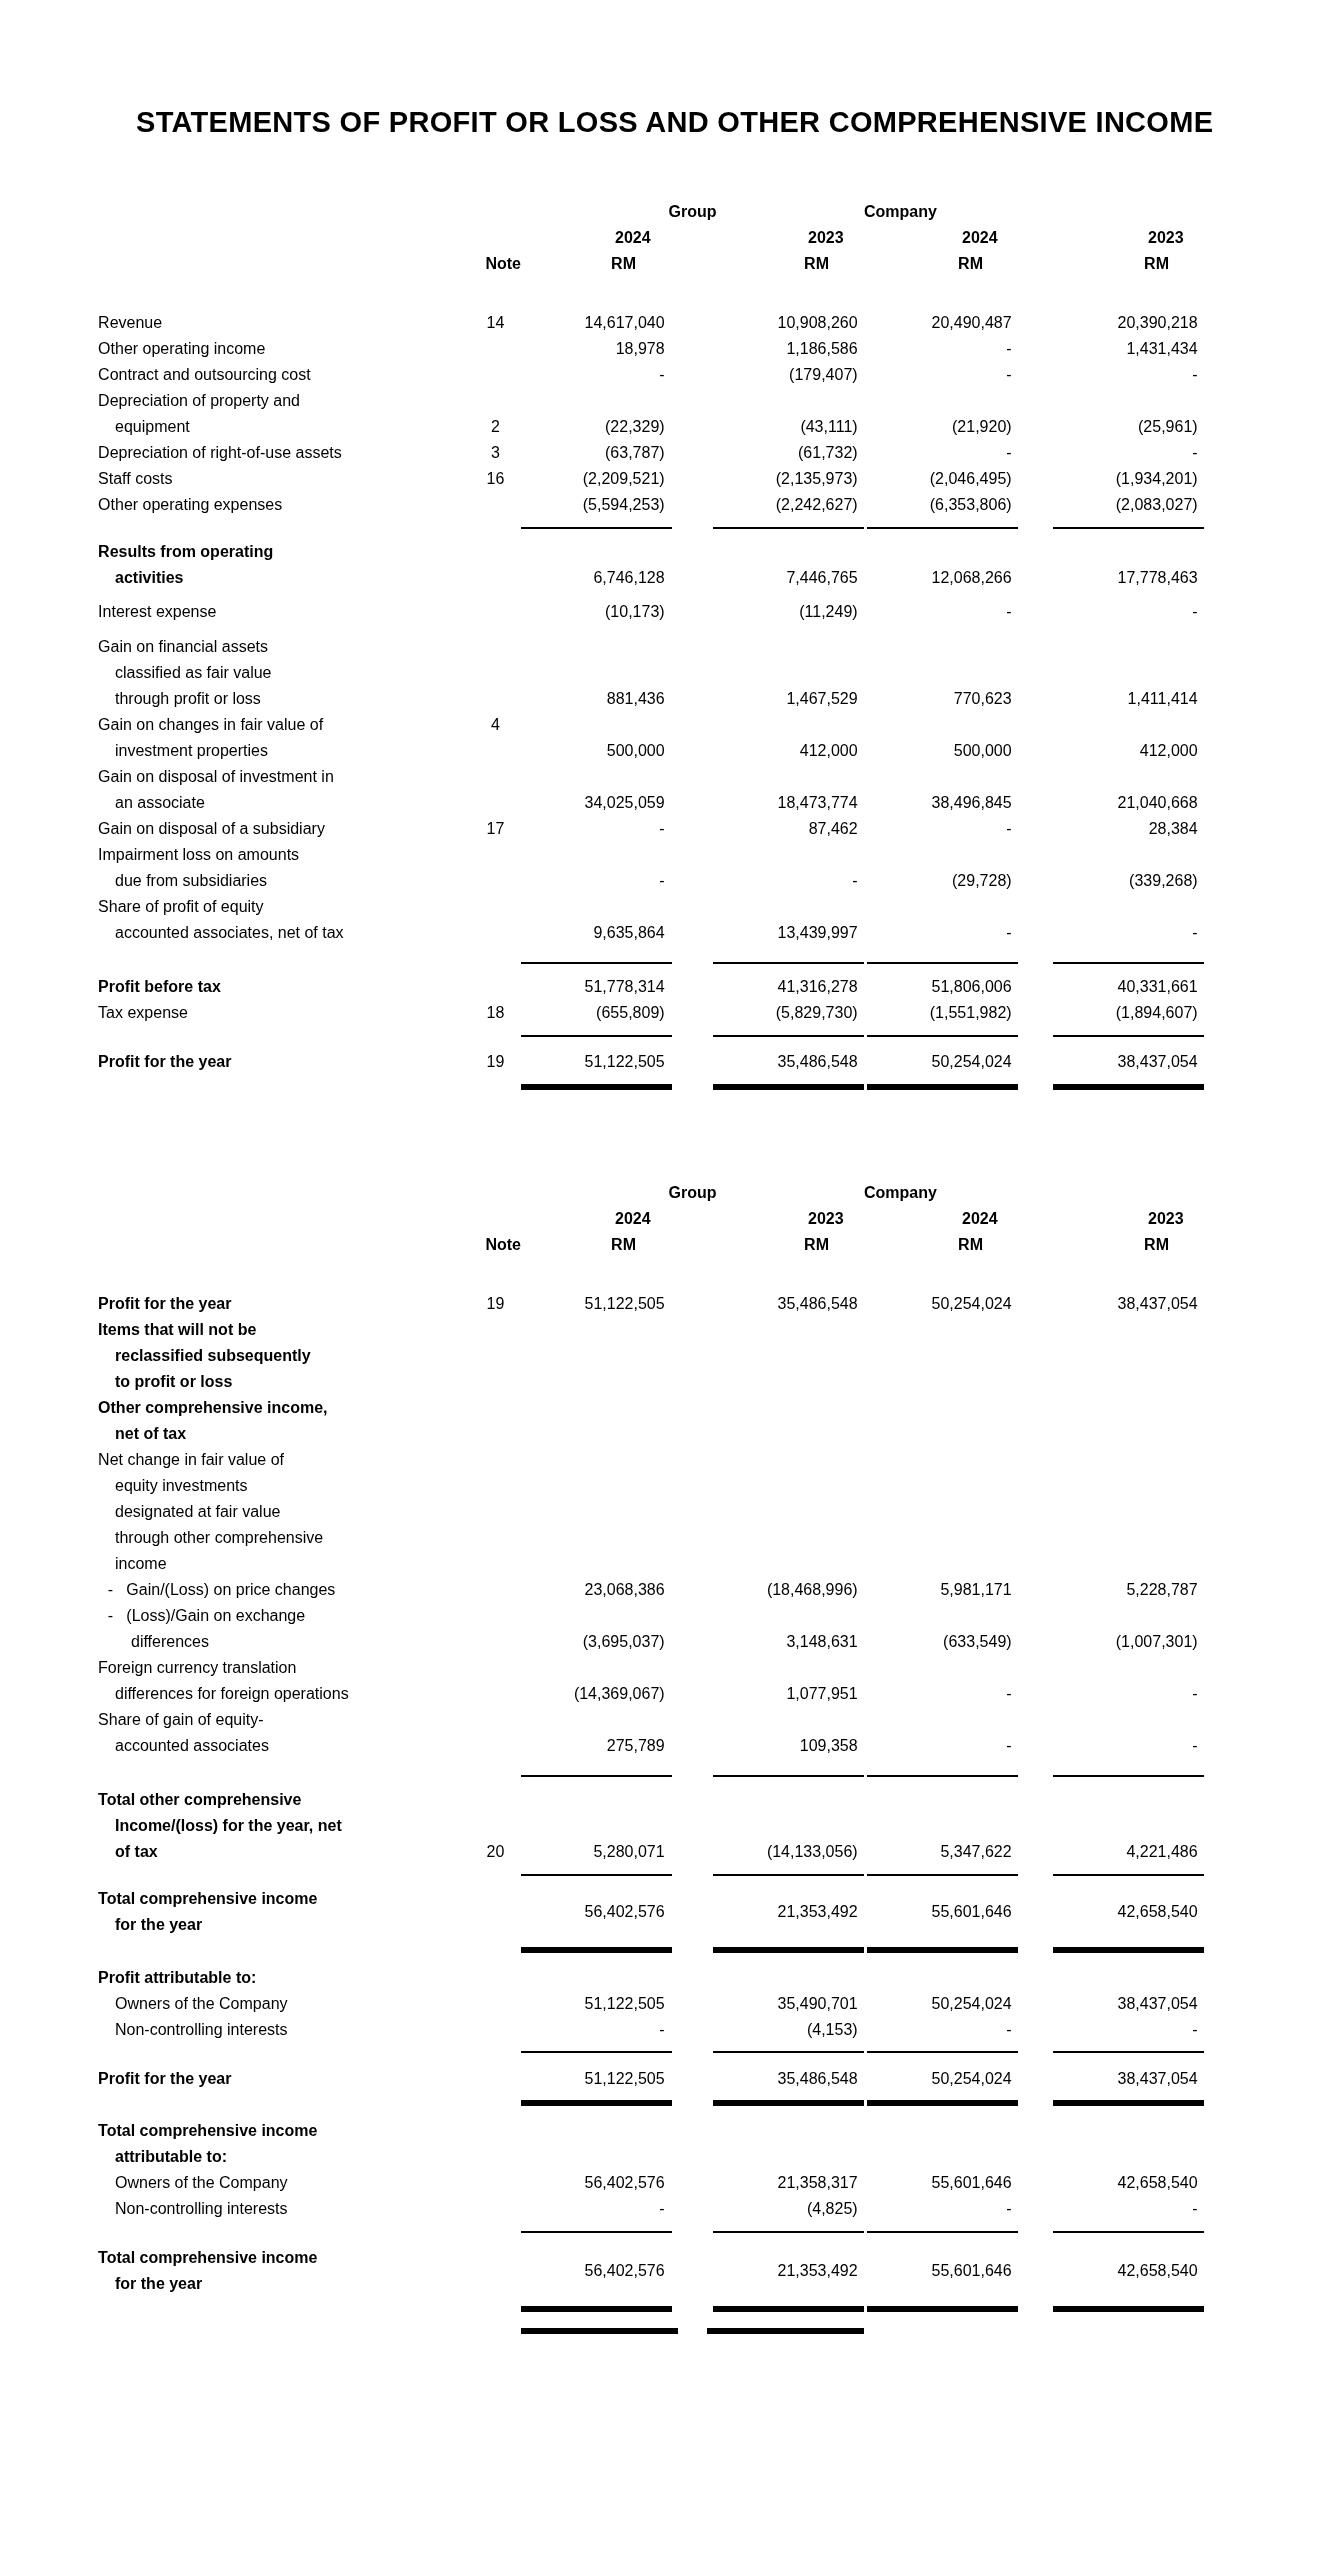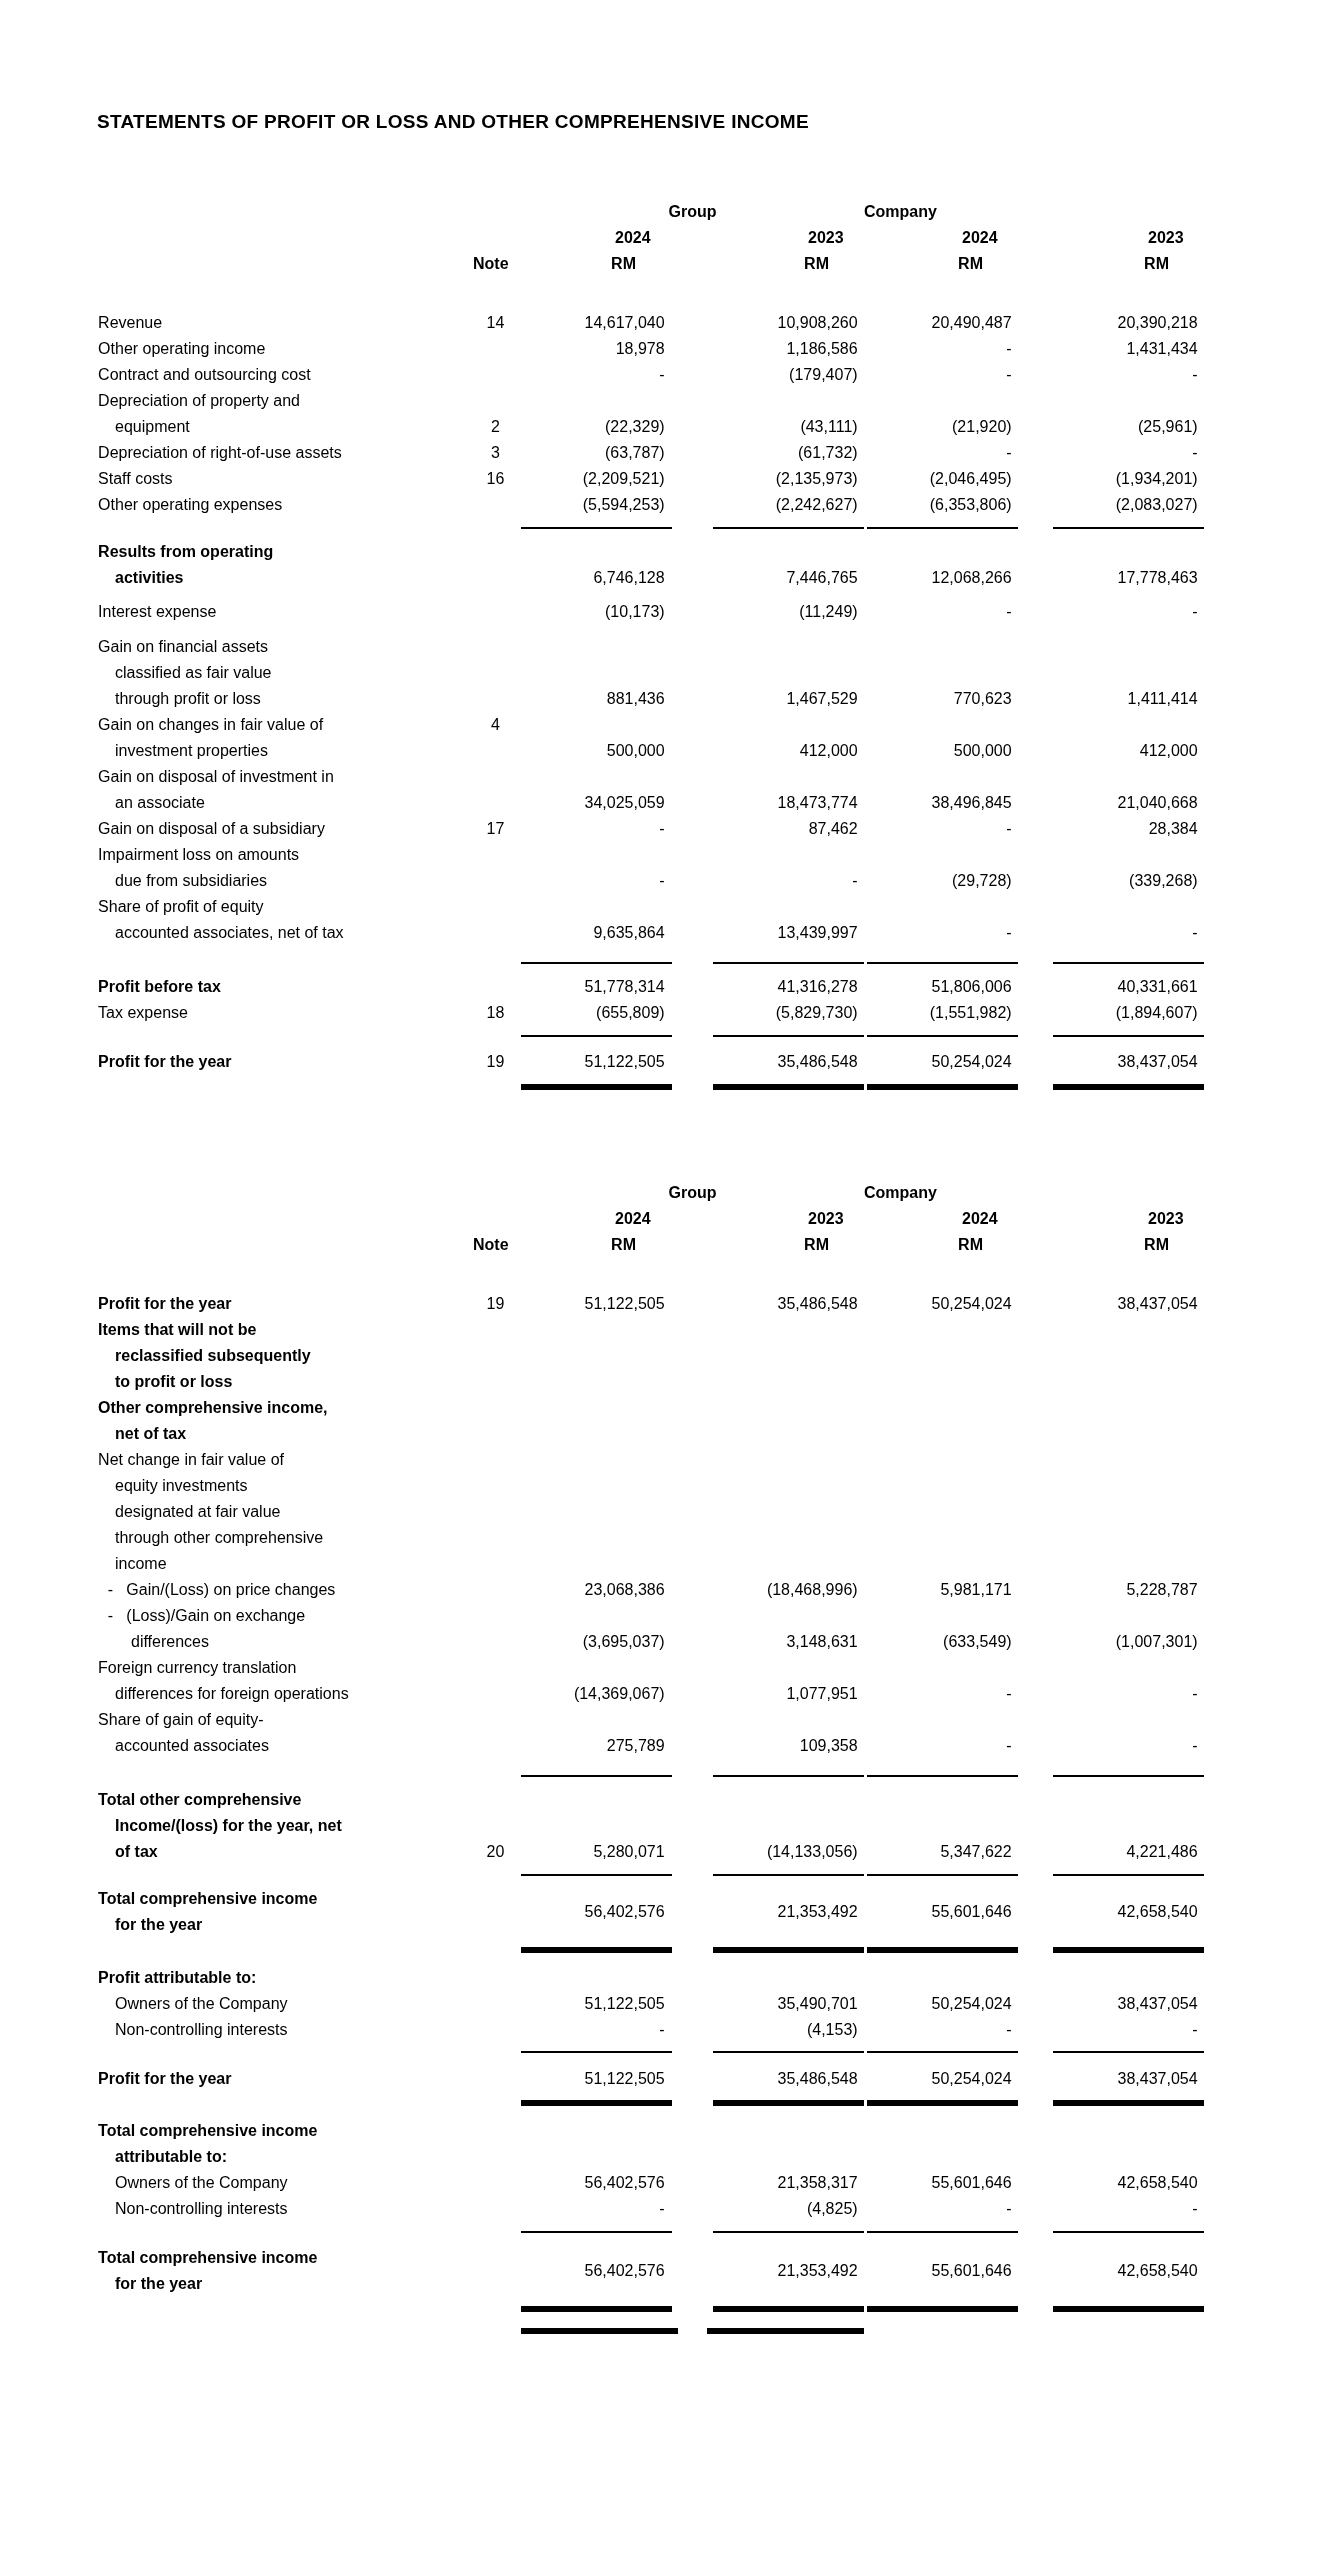--- a/index.html
+++ b/index.html
@@ -3,39 +3,39 @@
 <meta charset="utf-8">
 <title>Statements of Profit or Loss</title>
 <style>
   html,body{margin:0;padding:0;background:#ffffff;}
   body{
     width:1332px;height:2576px;box-sizing:border-box;
     font-family:"Liberation Sans", sans-serif;
     color:#000000;overflow:hidden;
   }
   .page{padding:107px 0 0 97px;}
-  .title{font-size:19px;font-weight:bold;line-height:30px;letter-spacing:0.3px;}
+  .title{font-size:29px;font-weight:bold;line-height:30px;letter-spacing:0.3px;margin-left:39px;}
   .subtitle{font-size:18px;font-weight:bold;line-height:23.6px;margin-top:3.2px;}
 
   
   .grid-row{
     display:grid;
     grid-template-columns:376px 48px 150px 193px 154px 186px;
     align-items:end;
     font-size:16px;line-height:26px;
   }
   #table1{margin-top:62px;}
   #table2{margin-top:90px;}
 
   
   .hdr{font-weight:bold;}
   .h-group{grid-column:3/5;text-align:center;}
   .h-company{grid-column:5/7;text-align:left;}
   .h-year{text-align:right;padding-right:20.4px;}
-  .h-note{grid-column:2;text-align:left;}
+  .h-note{grid-column:2;text-align:right;}
   .h-rm{text-align:right;padding-right:35px;}
 
   .rows{margin-top:33px;}
 
   
   .row{align-items:end;}
   .row.center-vals{align-items:center;}
   .row.bold .label{font-weight:bold;}
   .label{grid-column:1;}
   .ln{padding-left:1.1px;white-space:pre-wrap;}

